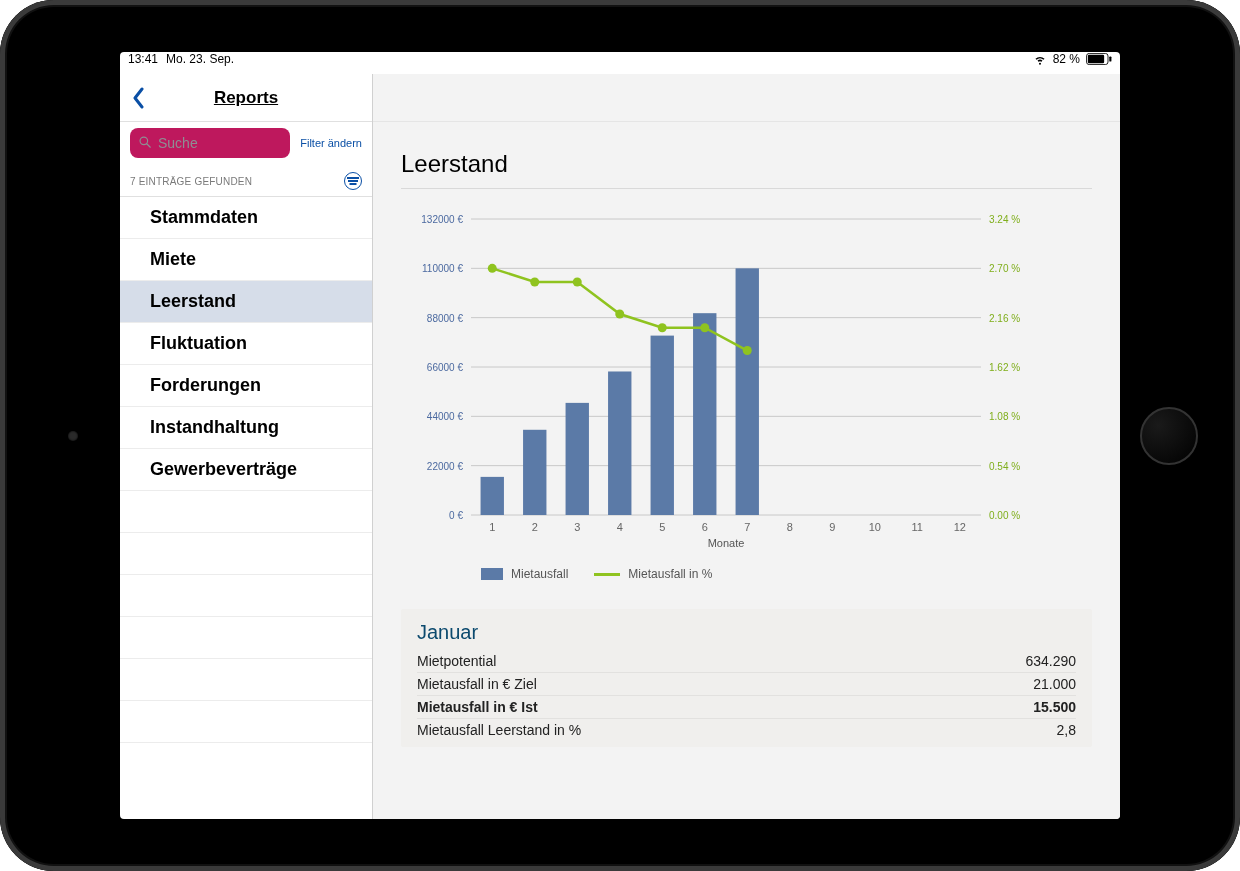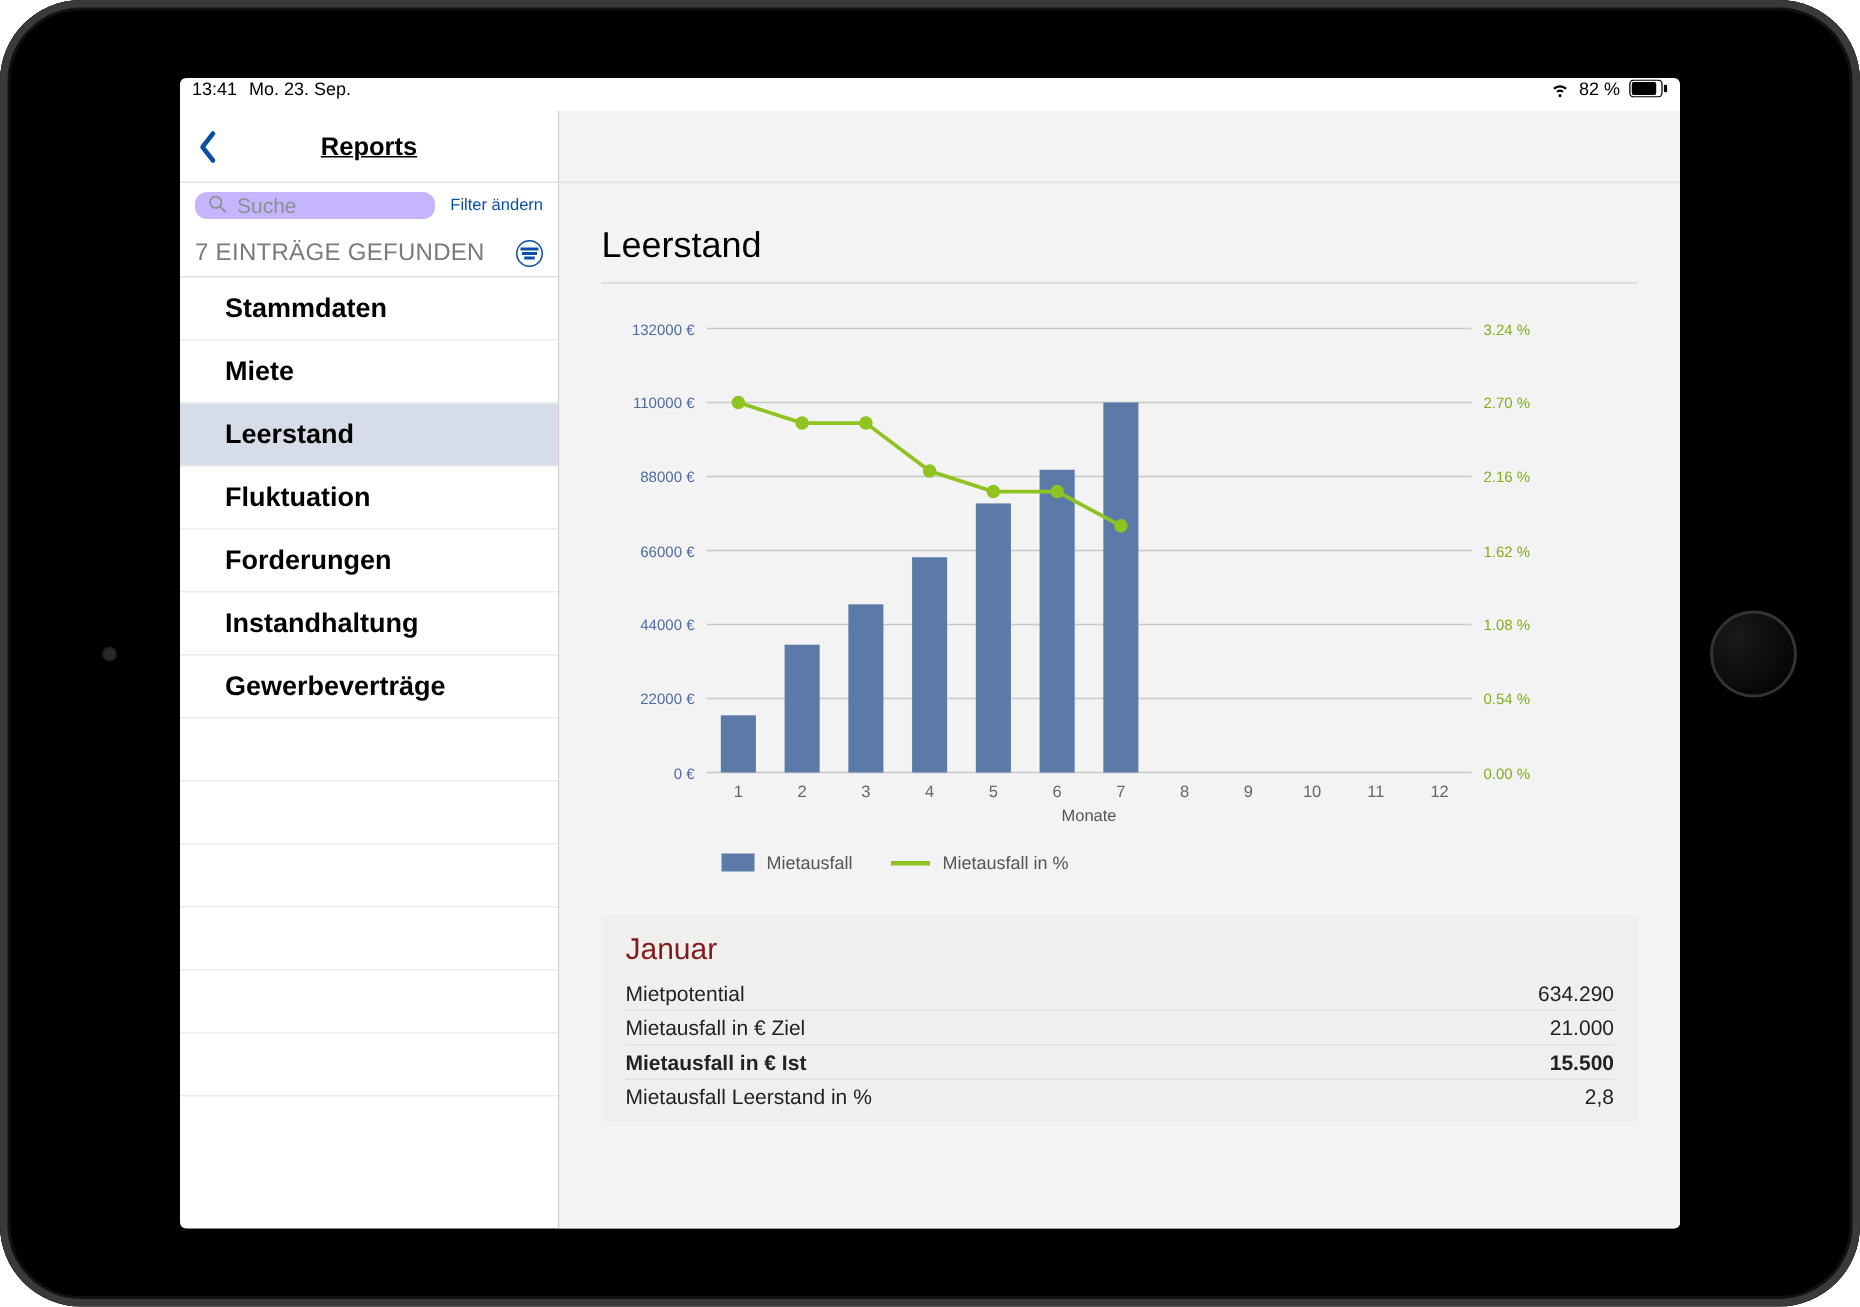--- a/index.html
+++ b/index.html
@@ -41,31 +41,31 @@
     padding: 0 10px; gap:10px;
   }
   .back-chevron { color:#0a4fa5; }
   .back-chevron svg { width:16px; height:22px; display:block; }
   .nav-title { flex:1; text-align:center; font-size:17px; font-weight:700; color:#000;text-decoration:underline; }
   .nav-spacer { width:16px; }
   .search-row {
     display:flex; align-items:center; gap:10px; padding: 6px 10px;
   }
   .search-box {
-    flex:1; display:flex; align-items:center; gap:6px; background:#c4b5fd;
-    border-radius:8px; height:18px; padding:0 8px; color:#8e8e93; font-size:14px;
+    flex:1; display:flex; align-items:center; gap:6px; background:#be185d;
+    border-radius:8px; height:30px; padding:0 8px; color:#8e8e93; font-size:14px;
   }
   .search-box input {
     border:none; background:transparent; outline:none; font-size:14px; color:#000; width:100%;
   }
   .search-box input::placeholder { color:#8e8e93; }
   .filter-link { color:#0a4fa5; font-size:11px; white-space:nowrap; }
   .result-row {
     display:flex; align-items:center; justify-content:space-between;
-    padding: 8px 10px 6px 10px; font-size:16px; letter-spacing:.2px; color:#7a7a7a;
+    padding: 8px 10px 6px 10px; font-size:10px; letter-spacing:.2px; color:#7a7a7a;
     border-bottom: 1px solid #e0e0e0;
   }
   .sort-icon { width:18px; height:18px; border:1.5px solid #0a4fa5; border-radius:50%;
     display:flex; align-items:center; justify-content:center; }
   .sort-icon span { display:block; width:10px; height:1.5px; background:#0a4fa5; position:relative; }
   .sort-icon span::before, .sort-icon span::after {
     content:""; position:absolute; left:50%; transform:translateX(-50%); height:1.5px; background:#0a4fa5;
   }
   .sort-icon span::before { top:-3px; width:12px; }
   .sort-icon span::after  { top: 3px; width: 7px; }
@@ -84,21 +84,21 @@
     border-bottom:1px solid #d9d9d9; }
   .chart-wrap { position:relative; margin-top:24px; }
   .legend { display:flex; gap:26px; margin:10px 0 0 80px; font-size:12px; color:#555; }
   .legend-item { display:flex; align-items:center; gap:8px; }
   .swatch-bar { width:22px; height:12px; background:#5b7aa7; }
   .swatch-line { width:26px; height:3px; background:#8fc31f; position:relative; }
   .detail-card {
     margin:28px 28px 0 28px; background:#f0efed; padding: 12px 16px 6px 16px;
     border-radius:2px;
   }
-  .detail-title { font-size:20px; font-weight:400; color:#7f1d1d; margin-bottom:6px; }
+  .detail-title { font-size:20px; font-weight:400; color:#0c4a6e; margin-bottom:6px; }
   .detail-row {
     display:flex; justify-content:space-between; font-size:14px; color:#222;
     padding: 3px 0; border-bottom:1px solid #e2e1df;
   }
   .detail-row.bold { font-weight:700; }
   .detail-row:last-child { border-bottom:none; }
 </style>
 </head>
 <body>
 

